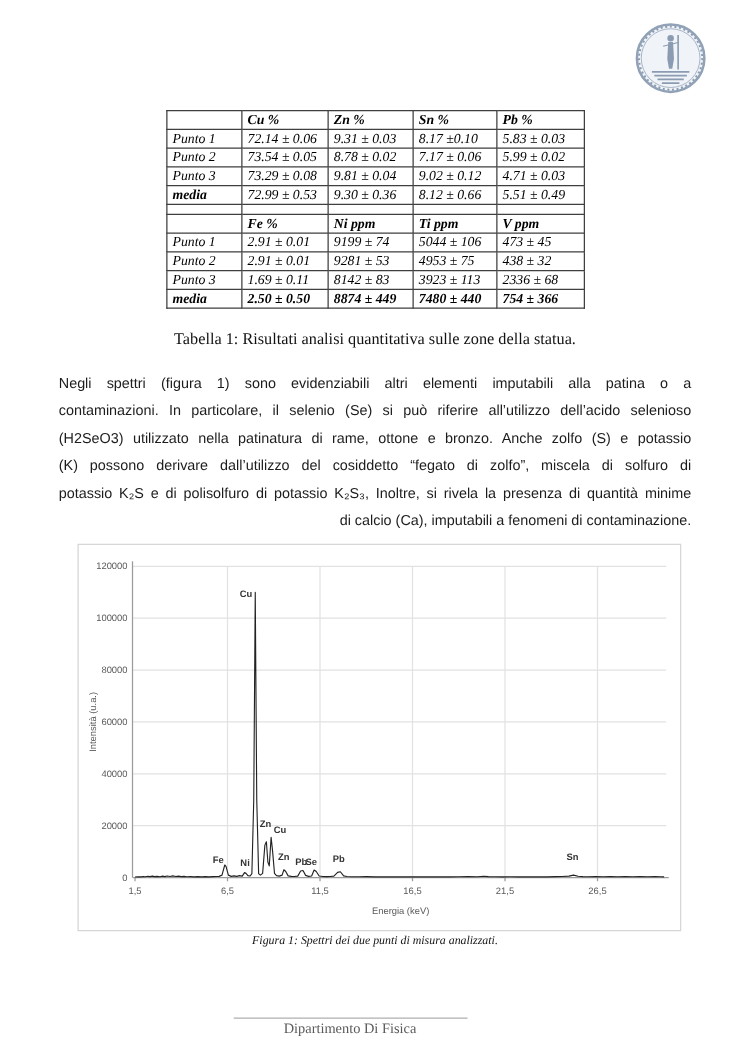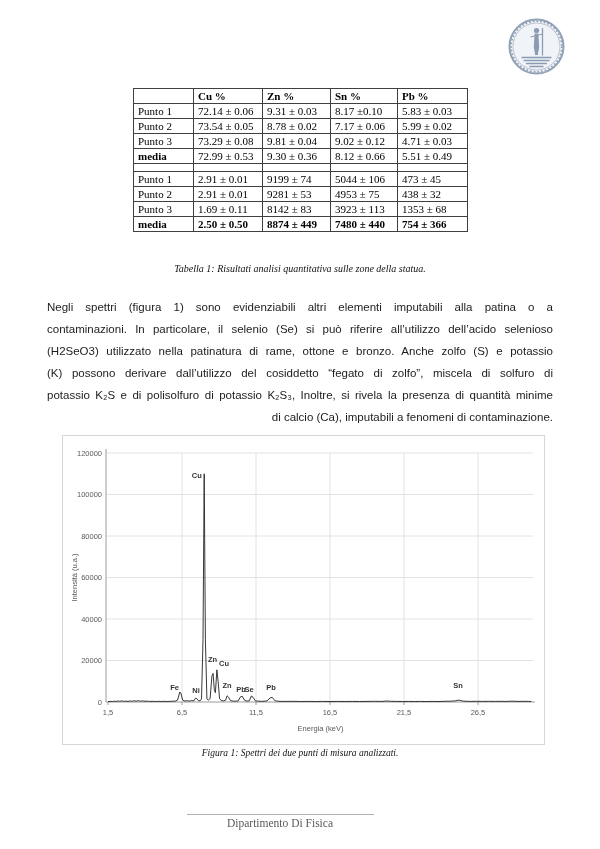--- a/index.html
+++ b/index.html
@@ -4,31 +4,31 @@
 <style>
   html,body{margin:0;padding:0;}
   body{
     width:600px;height:849px;background:#ffffff;position:relative;
     font-family:"Liberation Sans",sans-serif;color:#1a1a1a;overflow:hidden;
   }
   
   .logo{position:absolute;left:506px;top:17px;width:61px;height:59px;}
   
   .tablewrap{position:absolute;left:133px;top:88px;}
-  table.results{border-collapse:collapse;font-family:"Liberation Serif",serif;font-size:11px;color:#000;}
+  table.results{border-collapse:collapse;font-family:"Liberation Serif",serif;font-size:11px;color:#000;font-style:italic;}
   table.results td,table.results th{
     border:1px solid #3f3f3f;padding:0 4px;height:14px;line-height:13px;
     text-align:left;font-weight:normal;white-space:nowrap;vertical-align:middle;
   }
   table.results th.colhead{font-weight:bold;}
   table.results td.boldcell{font-weight:bold;margin-left:16px;}
   table.results tr.spacer td{height:7px;border:1px solid #3f3f3f;}
   
   .tab-caption{position:absolute;left:0;top:263px;width:600px;text-align:center;
-    font-family:"Liberation Serif",serif;font-style:italic;font-size:10px;color:#111;}
+    font-family:"Liberation Serif",serif;font-size:13px;color:#111;}
   .fig-caption{position:absolute;left:0;top:748px;width:600px;text-align:center;
     font-family:"Liberation Serif",serif;font-style:italic;font-size:9.5px;color:#111;}
   
   .para{position:absolute;left:47px;top:296px;width:506px;font-size:11.5px;color:#1c1c1c;}
   .para .jline{text-align:justify;text-align-last:justify;line-height:22px;height:22px;white-space:normal;}
   .para .lline{text-align:right;line-height:22px;height:22px;}
   
   .chartbox{position:absolute;left:62px;top:435px;width:483px;height:310px;
     border:1px solid #d6d6d6;background:#fff;box-sizing:border-box;}
   
@@ -99,39 +99,46 @@
           <td>5.51 ± 0.49</td>
         </tr>
         <tr class="spacer">
           <td></td>
           <td></td>
           <td></td>
           <td></td>
           <td></td>
         </tr>
         <tr>
+          <th class="colhead"></th>
+          <th class="colhead">Fe %</th>
+          <th class="colhead">Ni ppm</th>
+          <th class="colhead">Ti ppm</th>
+          <th class="colhead">V ppm</th>
+        </tr>
+        <tr>
           <td>Punto 1</td>
           <td>2.91 ± 0.01</td>
           <td>9199 ± 74</td>
           <td>5044 ± 106</td>
           <td>473 ± 45</td>
         </tr>
         <tr>
           <td>Punto 2</td>
           <td>2.91 ± 0.01</td>
           <td>9281 ± 53</td>
           <td>4953 ± 75</td>
           <td>438 ± 32</td>
         </tr>
         <tr>
           <td>Punto 3</td>
           <td>1.69 ± 0.11</td>
           <td>8142 ± 83</td>
           <td>3923 ± 113</td>
-          <td>1353 ± 68</td>
+          <td>2336 ± 68</td>
         </tr>
         <tr>
           <td class="boldcell">media</td>
           <td class="boldcell">2.50 ± 0.50</td>
           <td class="boldcell">8874 ± 449</td>
           <td class="boldcell">7480 ± 440</td>
           <td class="boldcell">754 ± 366</td>
         </tr>
       </tbody>
   </table>

